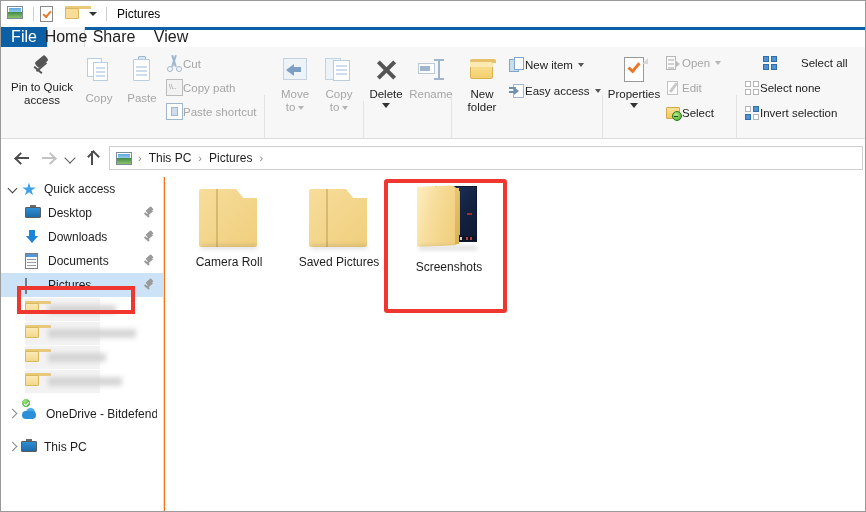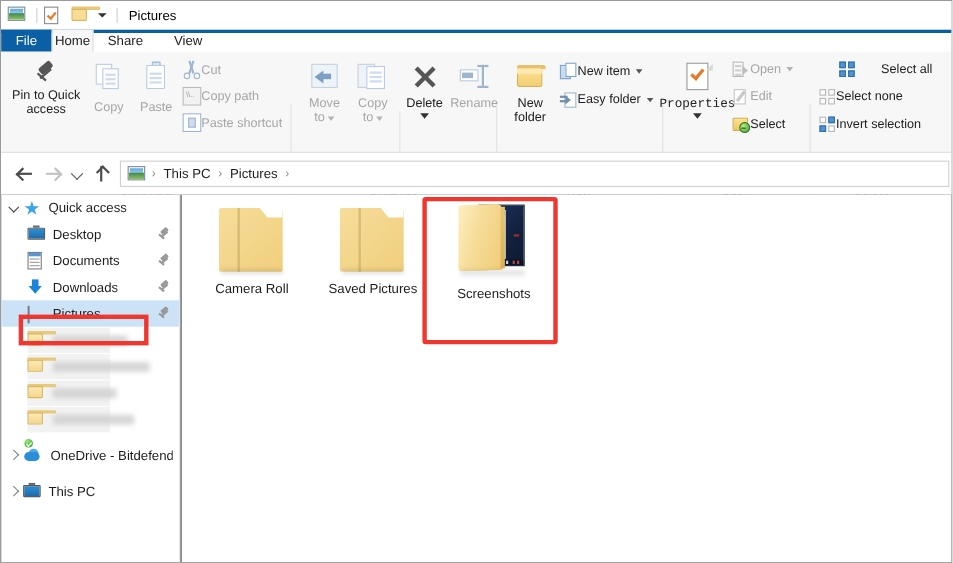--- a/index.html
+++ b/index.html
@@ -77,21 +77,21 @@
   .tabstrip {
     position: absolute; left: 0; top: 26px; width: 864px; height: 20px;
     background: #ffffff;
   }
   .tabstrip .blueline {
     position: absolute; left: 0; top: 0; width: 864px; height: 3px; background: #0b5fa5;
   }
   .tabs { position: absolute; left: 0; top: 0; display: flex; height: 20px; }
   .tab {
     height: 20px; display: flex; align-items: center; justify-content: center;
-    font-size: 12px; color: #222; padding: 0 13px; cursor: default;
+    font-size: 16px; color: #222; padding: 0 13px; cursor: default;
     position: relative;
   }
   .tab.file {
     background: #0b5fa5; color: #fff; width: 46px; padding: 0;
   }
   .tab.active {
     background: #f7f7f7; border-left: 1px solid #dcdcdc; border-right: 1px solid #dcdcdc;
   }
 
   
@@ -356,21 +356,21 @@
     display: flex; align-items: center; padding-left: 4px;
   }
   .crumb { font-size: 12px; color: #1d1d1d; padding: 0 3px; white-space: nowrap; }
   .crumb-sep {
     color: #888; font-size: 11px; padding: 0 4px;
   }
 
   
   .body-area {
     position: absolute; left: 0; top: 176px; width: 864px; height: 334px;
-    background: #0f172a;
+    background: #f97316;
   }
   .navpane {
     position: absolute; left: 0; top: 0; width: 163px; height: 334px;
     background: #ffffff; border-right: 1px solid #dcdcdc; overflow: hidden;
   }
   .nav-item {
     position: relative; height: 24px; display: flex; align-items: center;
     font-size: 12px; color: #1d1d1d; cursor: default; padding-right: 6px;
   }
   .nav-item.sel { background: #cce3f7; }
@@ -718,27 +718,27 @@
       <span class="caret-dn"></span>
     </div>
 
     <div class="rb-small" style="left:508px; top:36px;">
       <div class="ic-easy">
         <span class="pg"></span>
           <span class="a1"></span>
           <span class="a2"></span>
           <span class="ar"></span>
       </div>
-      <span class="lbl">Easy folder</span>
+      <span class="lbl">Easy access</span>
       <span class="caret-dn"></span>
     </div>
 
     <div class="grp-div" style="left:601px;"></div>
 
-    <div class="rb-btn" style="left:605px; top:9px; width:56px;font-family:Liberation Mono, monospace;">
+    <div class="rb-btn" style="left:605px; top:9px; width:56px;">
       <div class="ic-propbig">
         <span class="pg"></span>
           <span class="corner"></span>
           <span class="chk"></span>
       </div>
       <div class="lbl" style="margin-top:4px;">Properties</div>
       <span class="caret-under"></span>
     </div>
 
     <div class="rb-small dim" style="left:665px; top:8px;">
@@ -852,38 +852,38 @@
         </span>
         <span class="nav-label">Desktop</span>
         <span class="nav-pin">
             <span class="head"></span>
             <span class="stem"></span>
             <span class="needle"></span>
           </span>
       </div>
 
       <div class="nav-item" style="padding-left:24px;">
+        <span class="nav-icon" style="padding-top:1px;">
+          <span class="ic-dl"><span class="stem"></span><span class="head"></span></span>
+        </span>
+        <span class="nav-label">Downloads</span>
+        <span class="nav-pin">
+            <span class="head"></span>
+            <span class="stem"></span>
+            <span class="needle"></span>
+          </span>
+      </div>
+
+      <div class="nav-item" style="padding-left:24px;">
         <span class="nav-icon">
           <span class="ic-doc"><span class="pg"></span><span class="bar"></span>
             <span class="ln" style="top:6px;"></span><span class="ln" style="top:9px;"></span><span class="ln" style="top:12px;"></span>
           </span>
         </span>
         <span class="nav-label">Documents</span>
-        <span class="nav-pin">
-            <span class="head"></span>
-            <span class="stem"></span>
-            <span class="needle"></span>
-          </span>
-      </div>
-
-      <div class="nav-item" style="padding-left:24px;">
-        <span class="nav-icon" style="padding-top:1px;">
-          <span class="ic-dl"><span class="stem"></span><span class="head"></span></span>
-        </span>
-        <span class="nav-label">Downloads</span>
         <span class="nav-pin">
             <span class="head"></span>
             <span class="stem"></span>
             <span class="needle"></span>
           </span>
       </div>
 
       <div class="nav-item sel" style="padding-left:24px;">
         <span class="nav-icon" style="padding-top:2px;">
           <span class="ic-pic-nav"><span class="sky"></span><span class="grn"></span></span>

